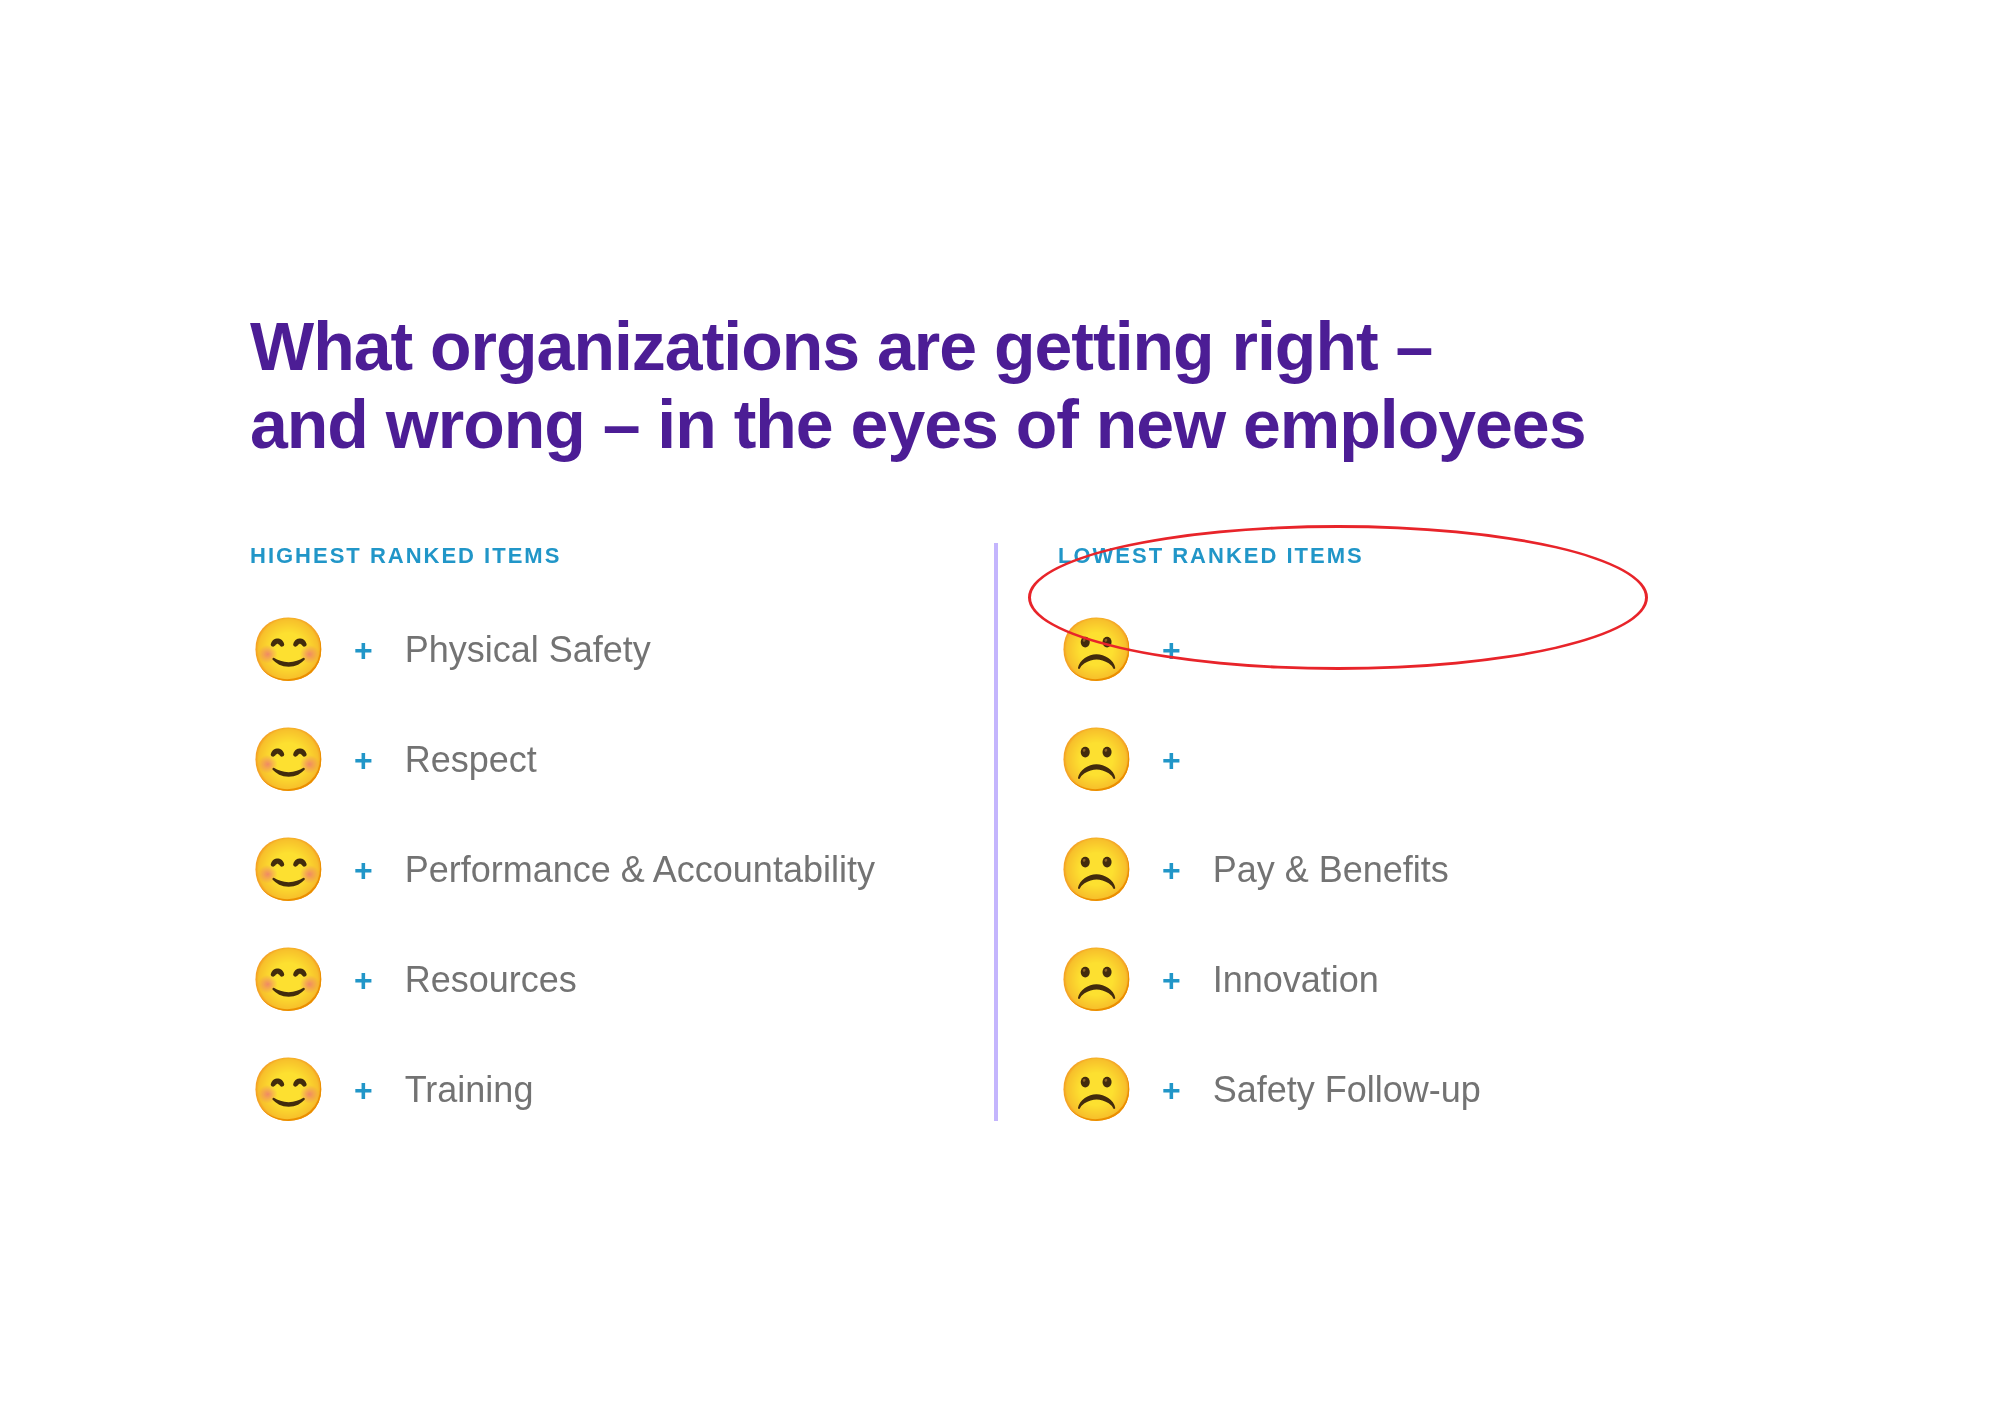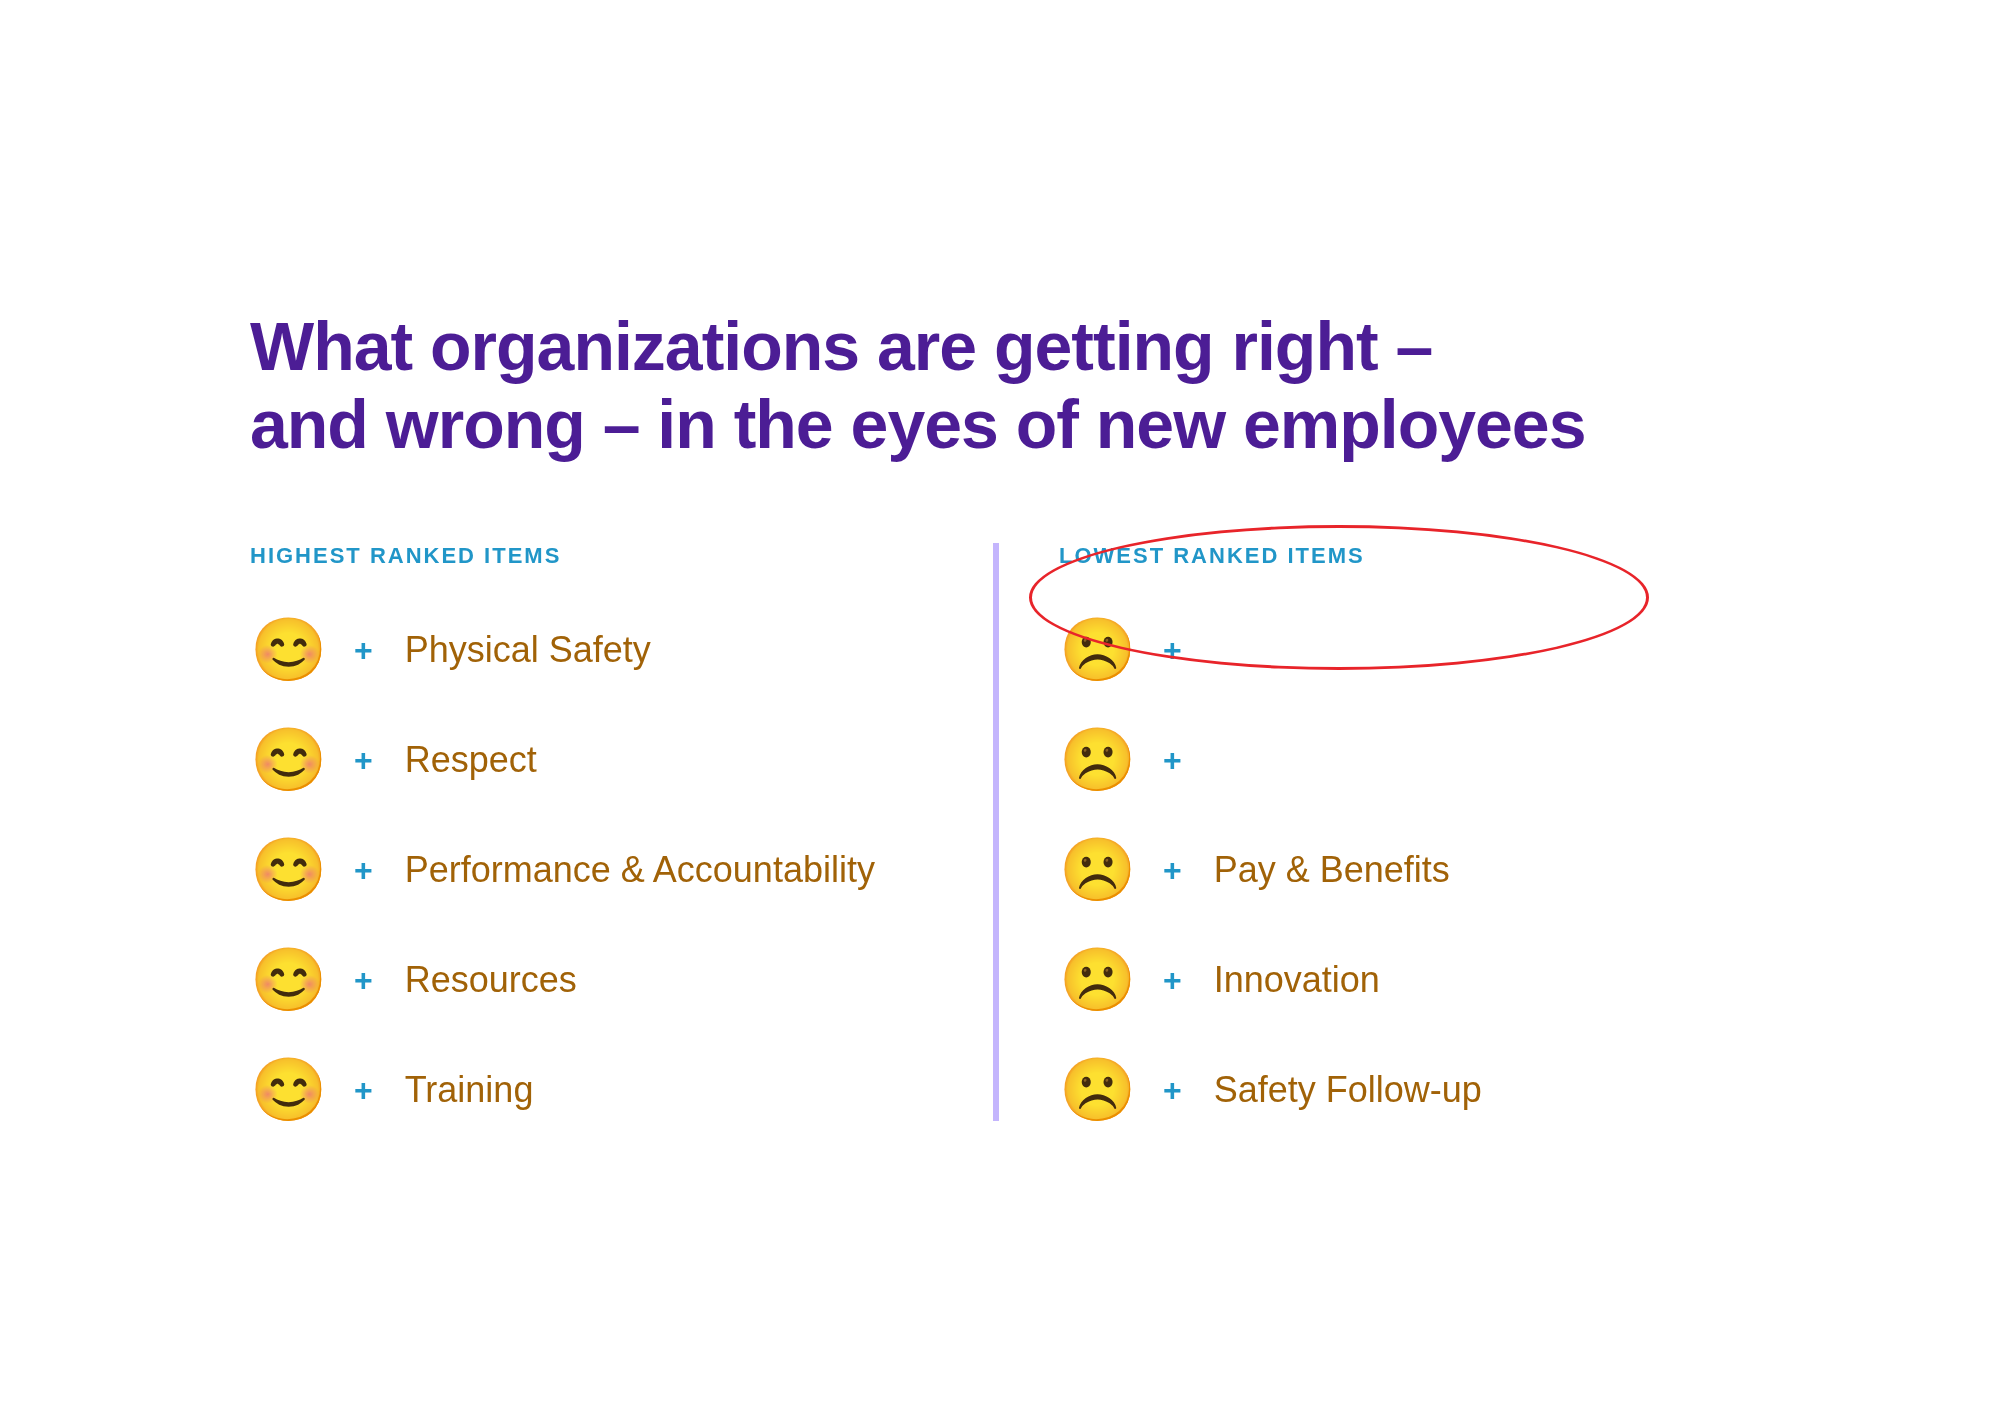--- a/index.html
+++ b/index.html
@@ -38,21 +38,21 @@
     }
 
     .column {
       flex: 1;
       padding: 0 40px 0 0;
     }
 
     .column-right {
       flex: 1;
       padding: 0 0 0 60px;
-      border-left: 6px solid #c4b5fd;
+      border-left: 4px solid #c4b5fd;
       position: relative;
     }
 
     .column-label {
       font-size: 22px;
       font-weight: 700;
       color: #2196c8;
       letter-spacing: 2px;
       text-transform: uppercase;
       margin-bottom: 50px;
@@ -82,21 +82,21 @@
     .plus-sign {
       font-size: 32px;
       font-weight: 700;
       color: #2196c8;
       flex-shrink: 0;
     }
 
     .item-text {
       font-size: 36px;
       font-weight: 400;
-      color: #a16207;
+      color: #737373;
     }
 
     .highlight-circle {
       position: absolute;
       top: -18px;
       left: 30px;
       width: 620px;
       height: 145px;
       border: 3.5px solid #e8242a;
       border-radius: 50%;

